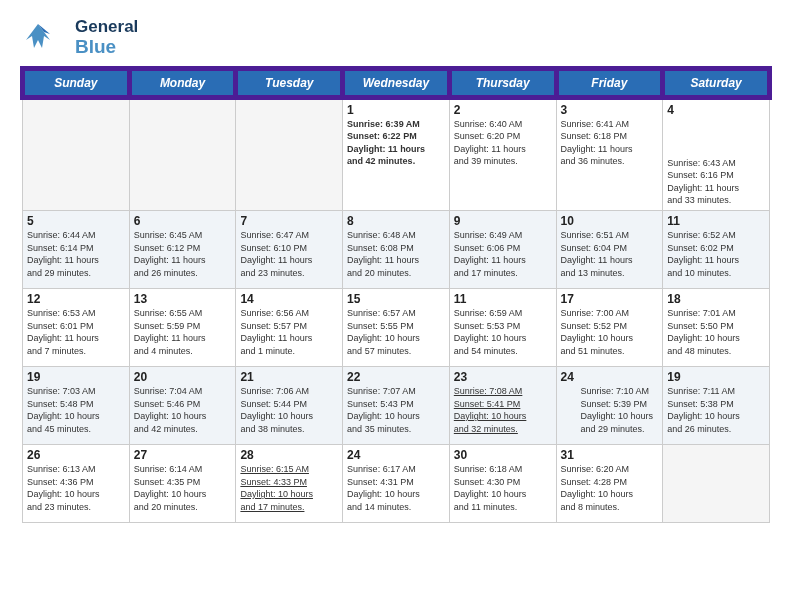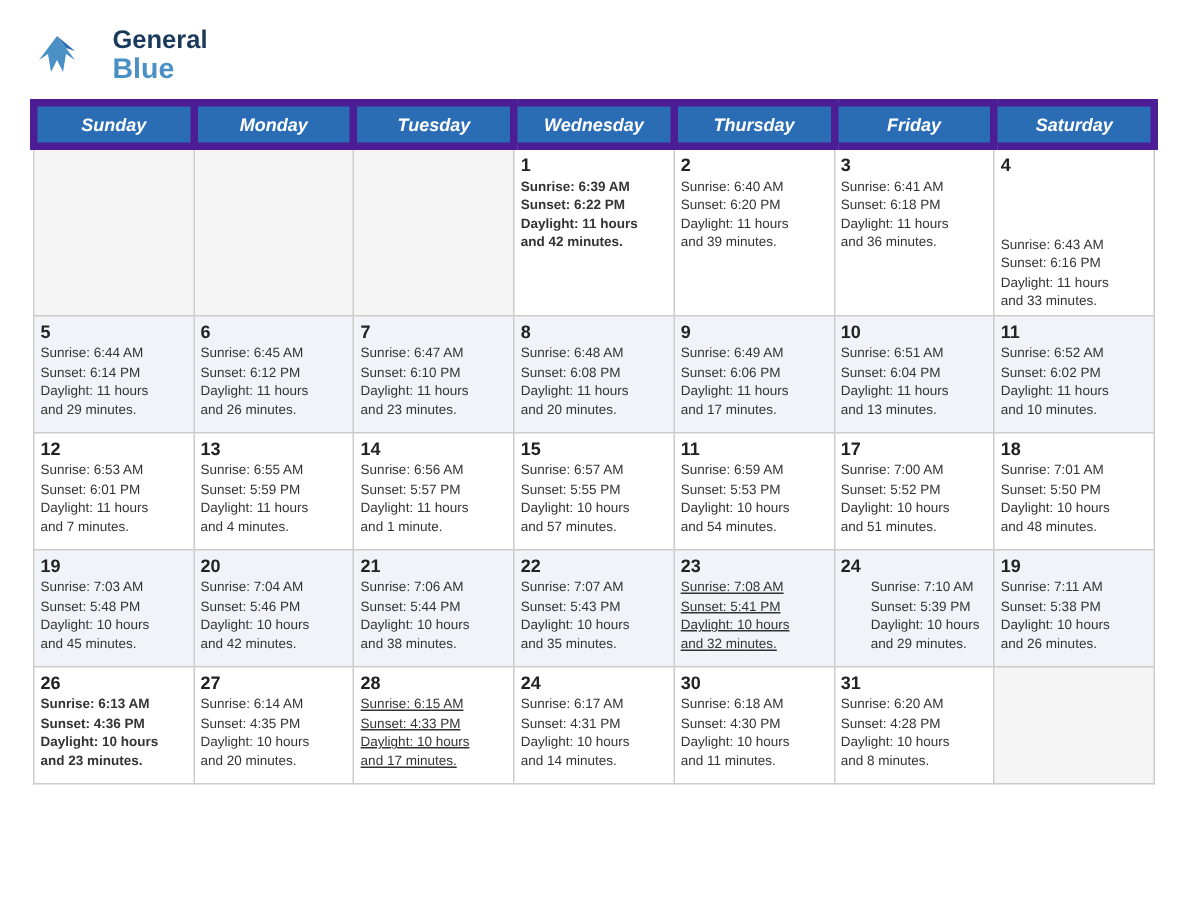--- a/index.html
+++ b/index.html
@@ -303,21 +303,21 @@
             <div class="day-num">19</div>
             <div class="day-info" style="white-space: pre-line;">Sunrise: 7:11 AM
 Sunset: 5:38 PM
 Daylight: 10 hours
 and 26 minutes.</div>
           </td>
         </tr>
         <tr>
           <td>
             <div class="day-num">26</div>
-            <div class="day-info" style="white-space: pre-line; font-weight: bold;">Sunrise: 6:13 AM
+            <div class="day-info" style="white-space: pre-line;">Sunrise: 6:13 AM
 Sunset: 4:36 PM
 Daylight: 10 hours
 and 23 minutes.</div>
           </td>
           <td>
             <div class="day-num">27</div>
             <div class="day-info" style="white-space: pre-line;">Sunrise: 6:14 AM
 Sunset: 4:35 PM
 Daylight: 10 hours
 and 20 minutes.</div>

